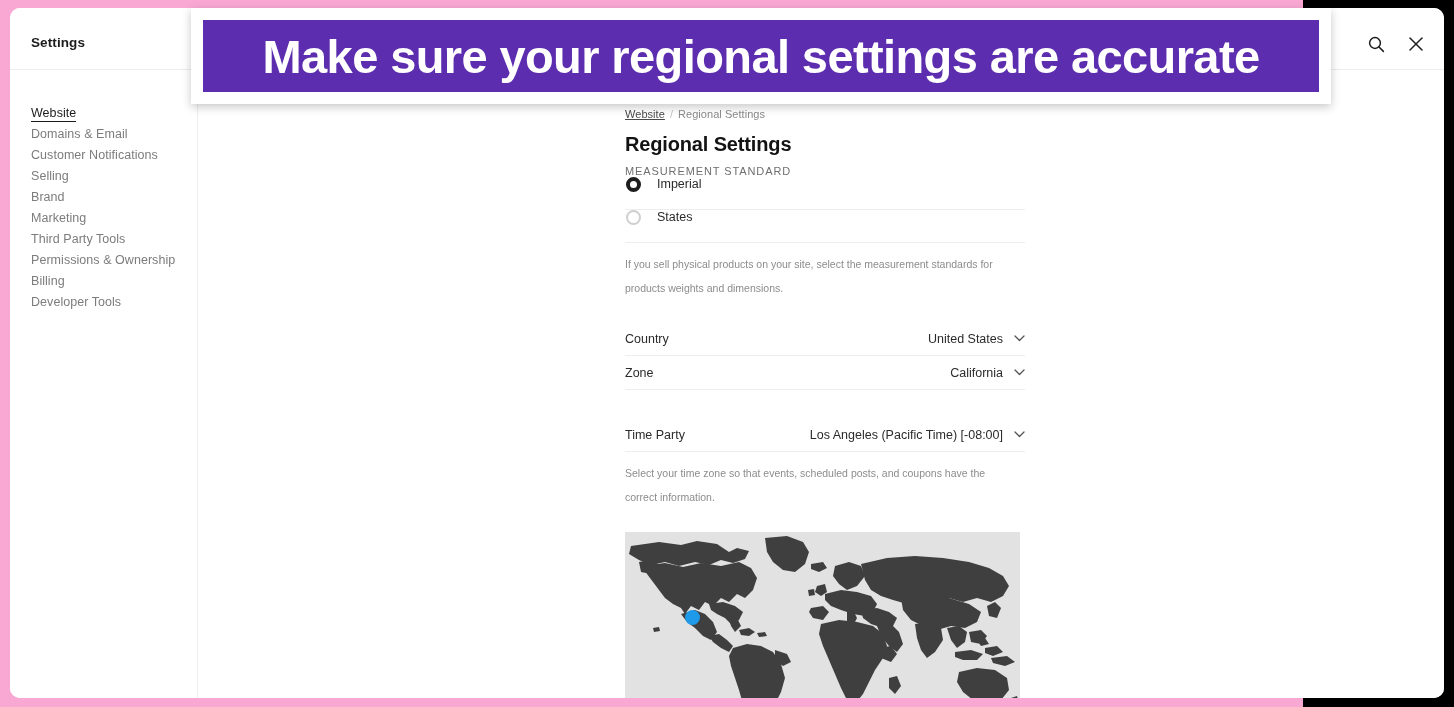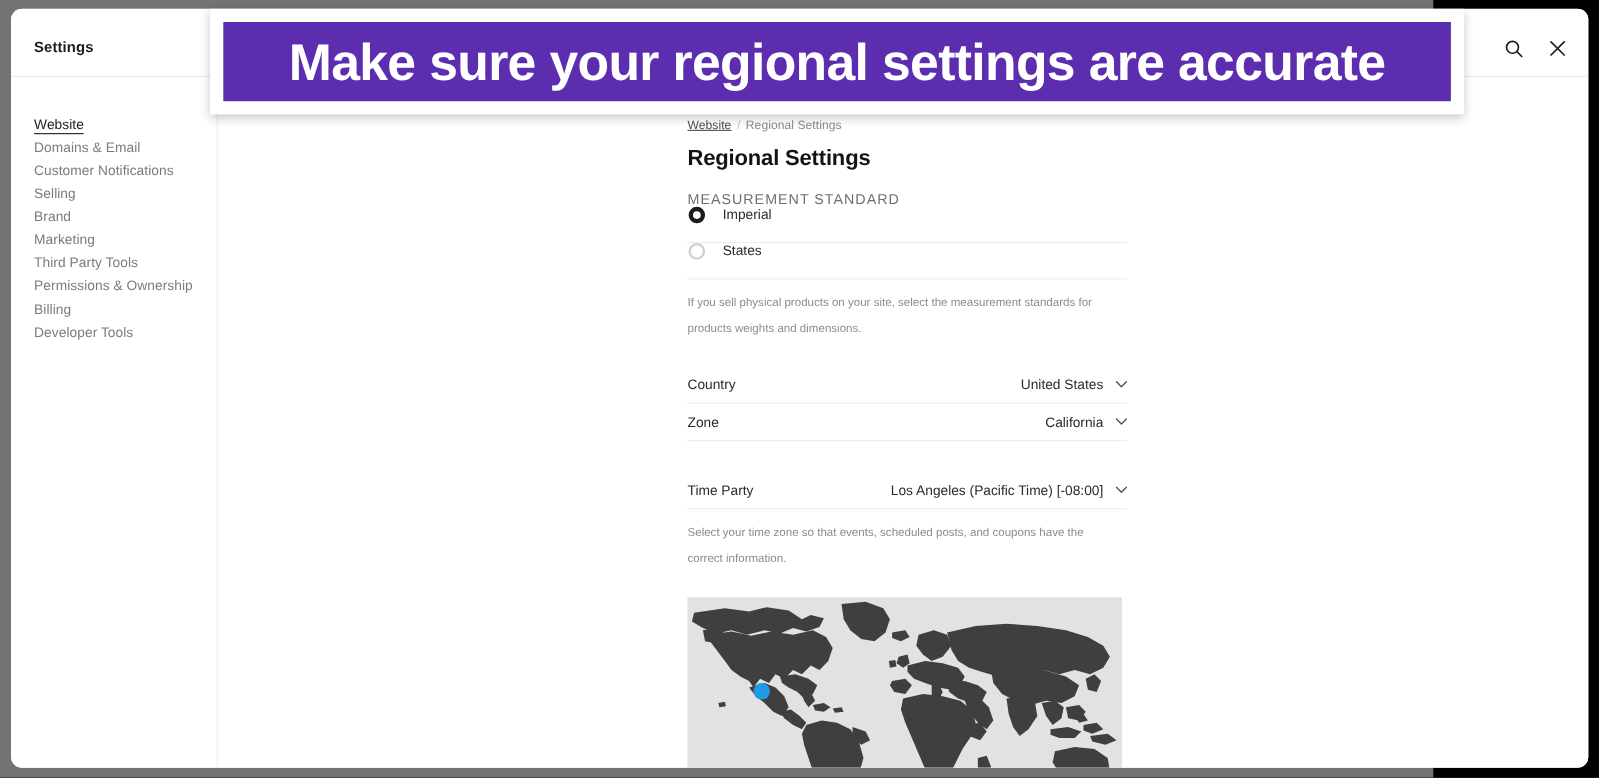--- a/index.html
+++ b/index.html
@@ -10,21 +10,21 @@
     overflow: hidden;
     background: #000000;
     font-family: "Liberation Sans", sans-serif;
   }
 
   
   #frame {
     position: relative;
     width: 1303px;
     height: 707px;
-    background: #737373;
+    background: #f9a8d4;
   }
 
   
   #app-window {
     position: absolute;
     left: 10px;
     top: 8px;
     width: 1434px;
     height: 690px;
     background: #ffffff;
@@ -137,22 +137,22 @@
 
   #page-title {
     font-size: 20px;
     font-weight: bold;
     color: #131313;
     margin-top: 9px;
     letter-spacing: -0.15px;
   }
 
   #section-label {
-    margin-top: 17px;
-    font-size: 13px;
+    margin-top: 9px;
+    font-size: 11px;
     color: #6f6f6f;
     letter-spacing: 0.9px;
     text-transform: uppercase;
   }
 
   
   .radio-row {
     display: flex;
     height: 33px;
     border-bottom: 1px solid #ededed;

